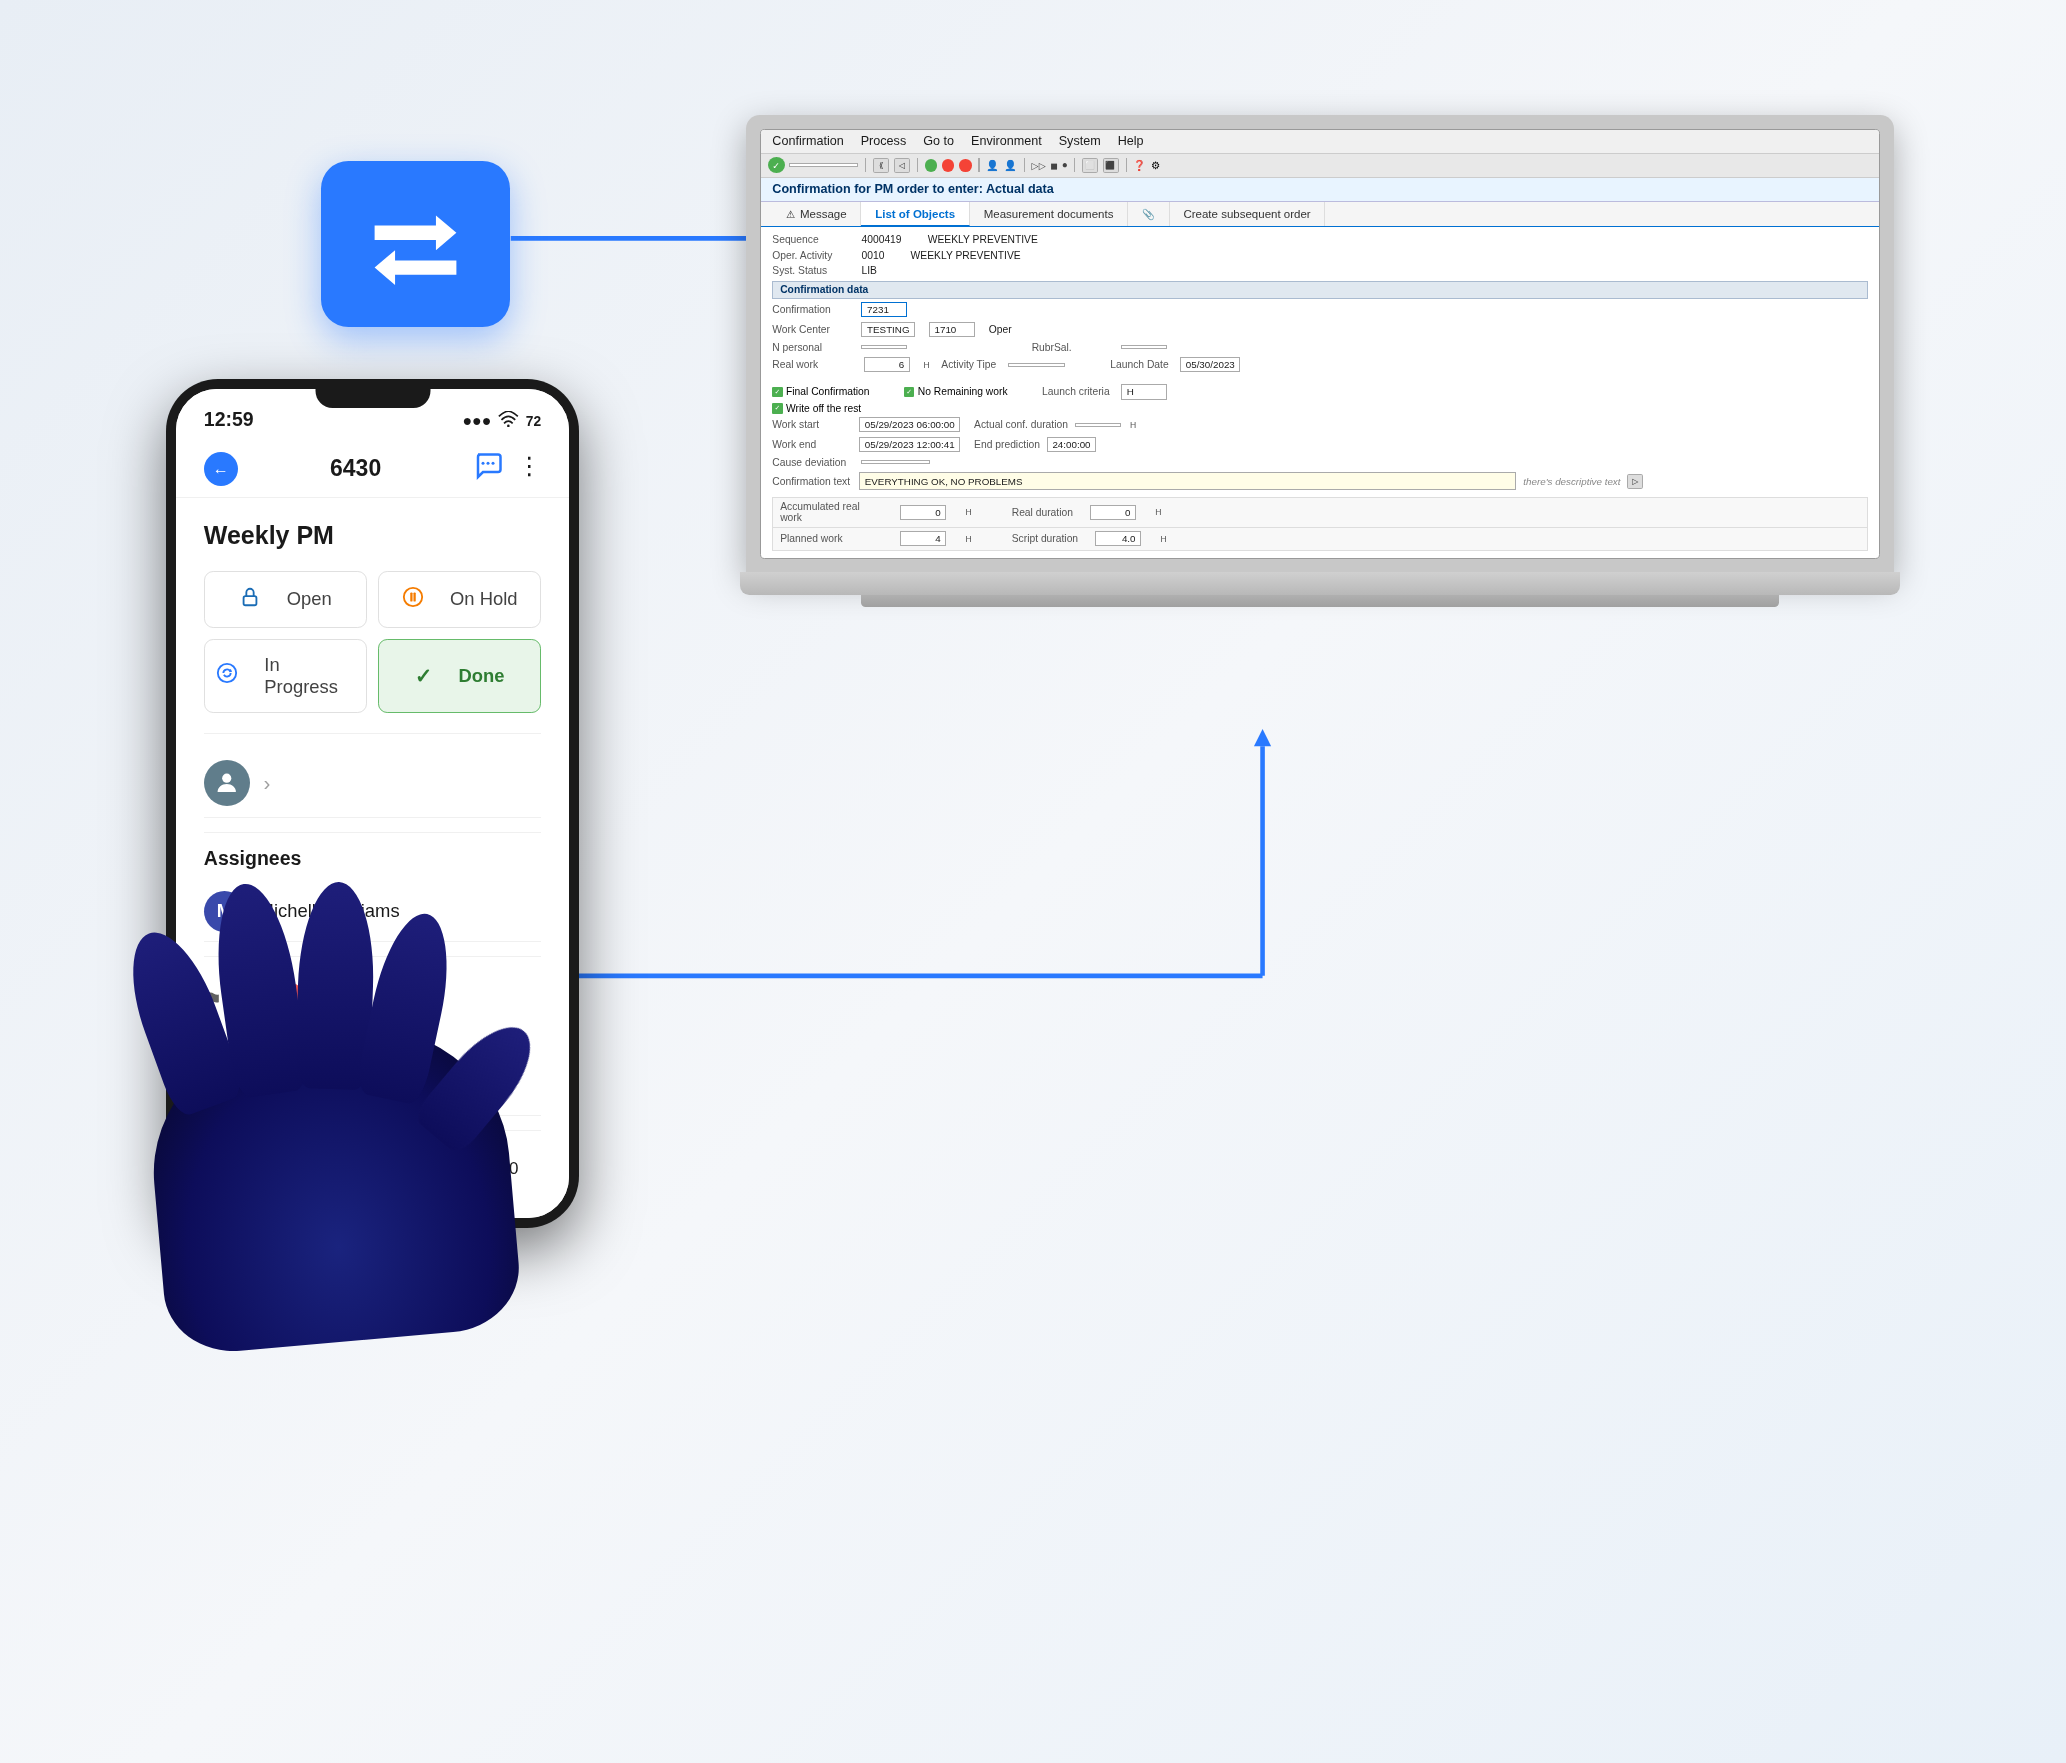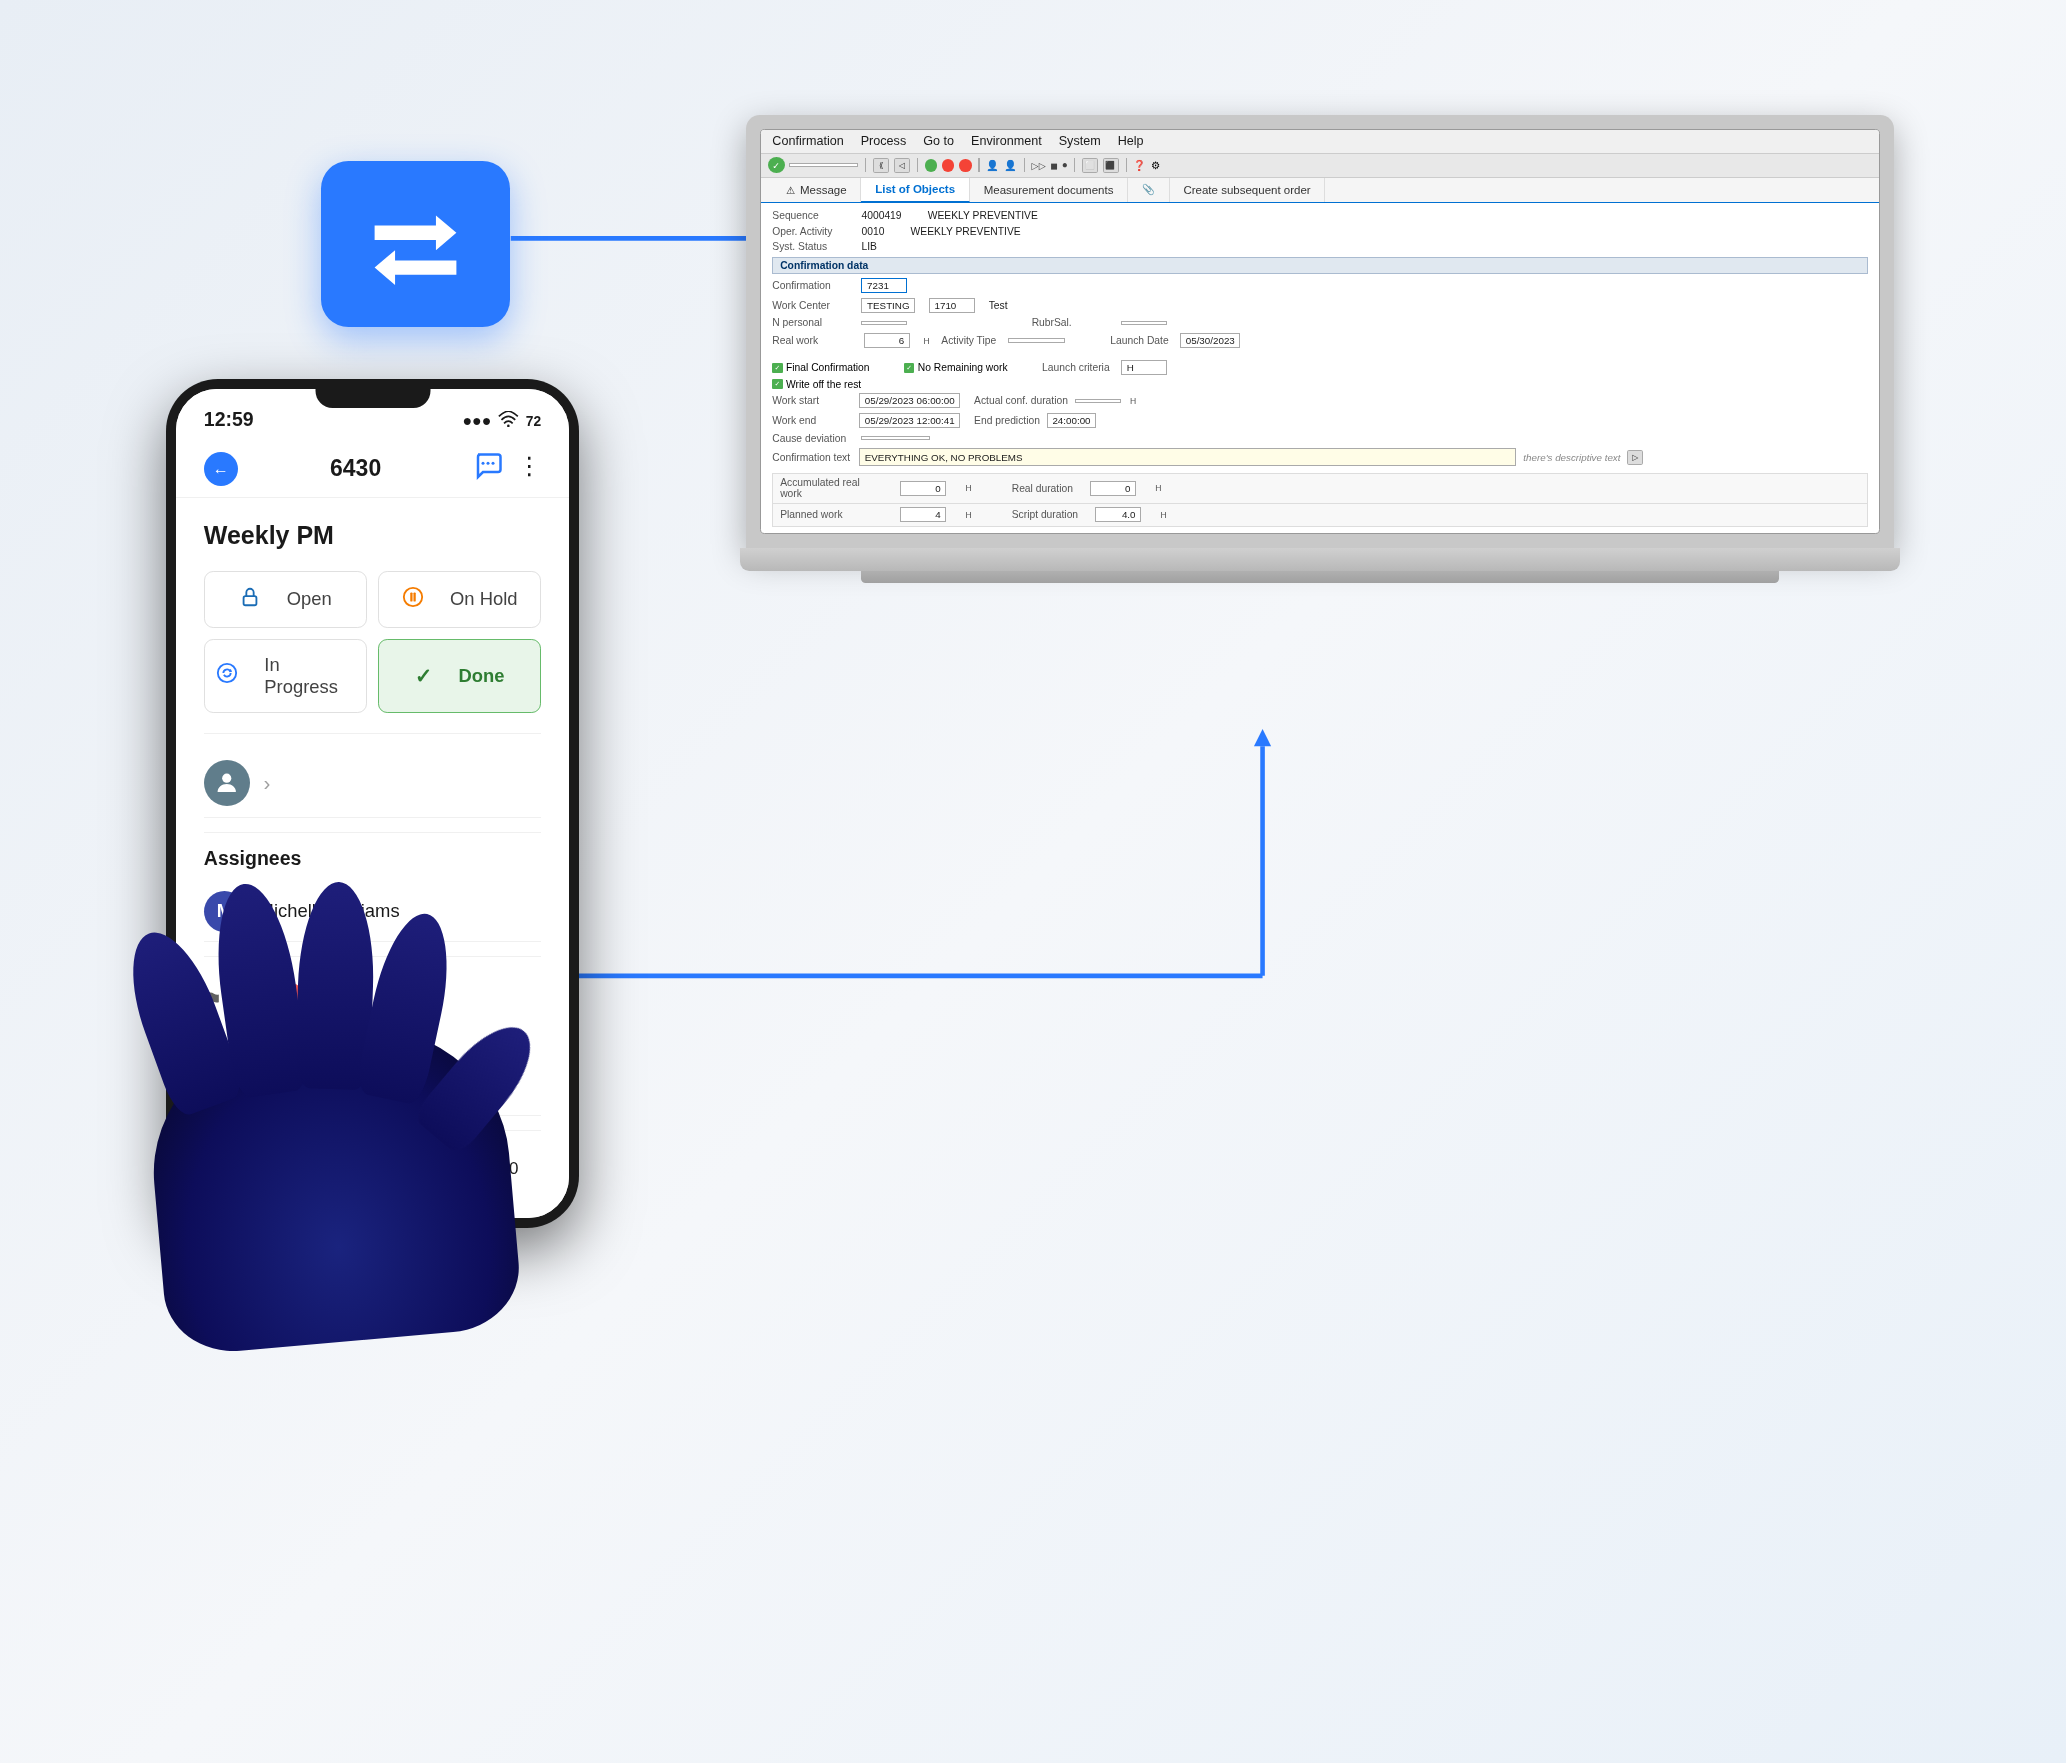--- a/index.html
+++ b/index.html
@@ -650,20 +650,23 @@
         <span style="font-size:9.2px; color:#444;">◼</span>
         <span style="font-size:9.2px; color:#444;">⏺</span>
         <div class="sap-toolbar-sep"></div>
         <span class="toolbar-btn">⬜</span>
         <span class="toolbar-btn">⬛</span>
         <div class="sap-toolbar-sep"></div>
         <span style="font-size:10.3px;">❓</span>
         <span style="font-size:10.3px;">⚙</span>
       </div>
 
+      <div class="sap-title-bar">
+        <span>Confirmation for PM order to enter: Actual data</span>
+      </div>
 
       <div class="sap-nav-tabs">
         <div class="sap-tab">
           <span class="sap-tab-icon">⚠</span>
           <span>Message</span>
         </div>
         <div class="sap-tab active">
           <span>List of Objects</span>
         </div>
         <div class="sap-tab">
@@ -698,21 +701,21 @@
 
         <div class="sap-form-row">
           <span class="sap-label">Confirmation</span>
           <span class="sap-field blue-border">7231</span>
         </div>
 
         <div class="sap-form-row">
           <span class="sap-label">Work Center</span>
           <span class="sap-field">TESTING</span>
           <span class="sap-field" style="margin-left:4.6px;">1710</span>
-          <span class="sap-value" style="margin-left:4.6px;">Test</span>
+          <span class="sap-value" style="margin-left:4.6px;">Oper</span>
         </div>
 
         <div class="sap-form-row">
           <span class="sap-label">N personal</span>
           <span class="sap-field"></span>
           <span class="sap-label" style="margin-left:115px;">RubrSal.</span>
           <span class="sap-field"></span>
         </div>
 
         <div style="display:flex; align-items:center; gap:11.5px; margin-bottom:12px;">

